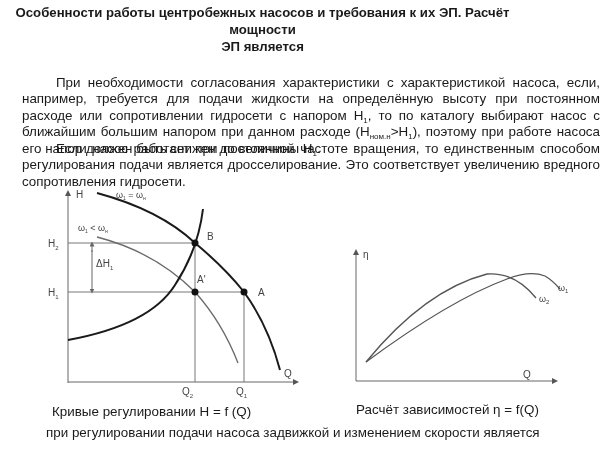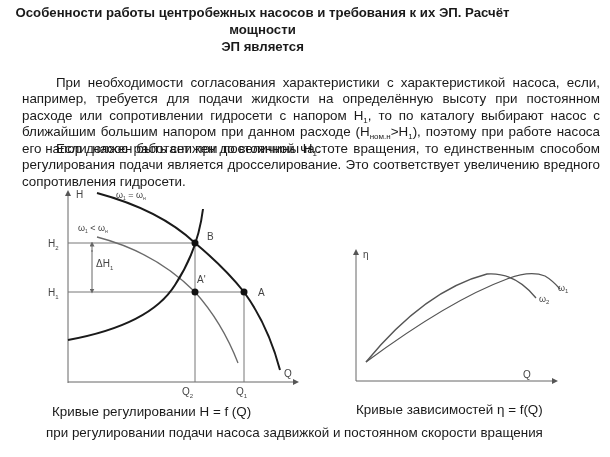--- a/index.html
+++ b/index.html
@@ -94,14 +94,14 @@
     <g font-family="Liberation Sans, sans-serif" fill="#444" font-size="10">
       <text x="363" y="258">η</text>
       <text x="523" y="378">Q</text>
       <text x="558" y="291" font-size="9"><tspan>ω</tspan><tspan font-size="6" dy="2">1</tspan></text>
       <text x="539" y="302" font-size="9"><tspan>ω</tspan><tspan font-size="6" dy="2">2</tspan></text>
     </g>
   </g>
 </svg>
 
 <div class="caption" style="left:52px; top:404px;">Кривые регулировании H = f (Q)</div>
-<div class="caption" style="left:356px; top:402px;">Кривые зависимостей η = f(Q)</div>
-<div class="caption" style="left:46px; top:425px;">при регулировании подачи насоса задвижкой и постоянном скорости вращения</div>
+<div class="caption" style="left:356px; top:402px;">Расчёт зависимостей η = f(Q)</div>
+<div class="caption" style="left:46px; top:425px;">при регулировании подачи насоса задвижкой и изменением скорости является</div>
 
 </body></html>

